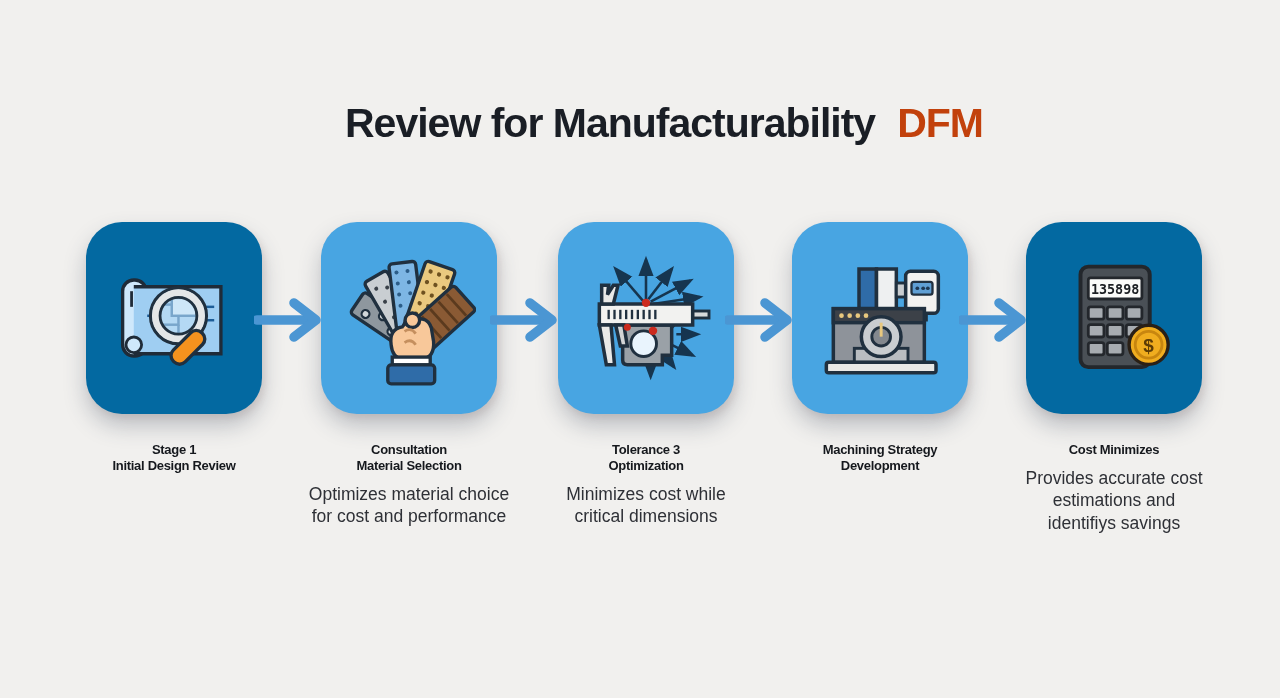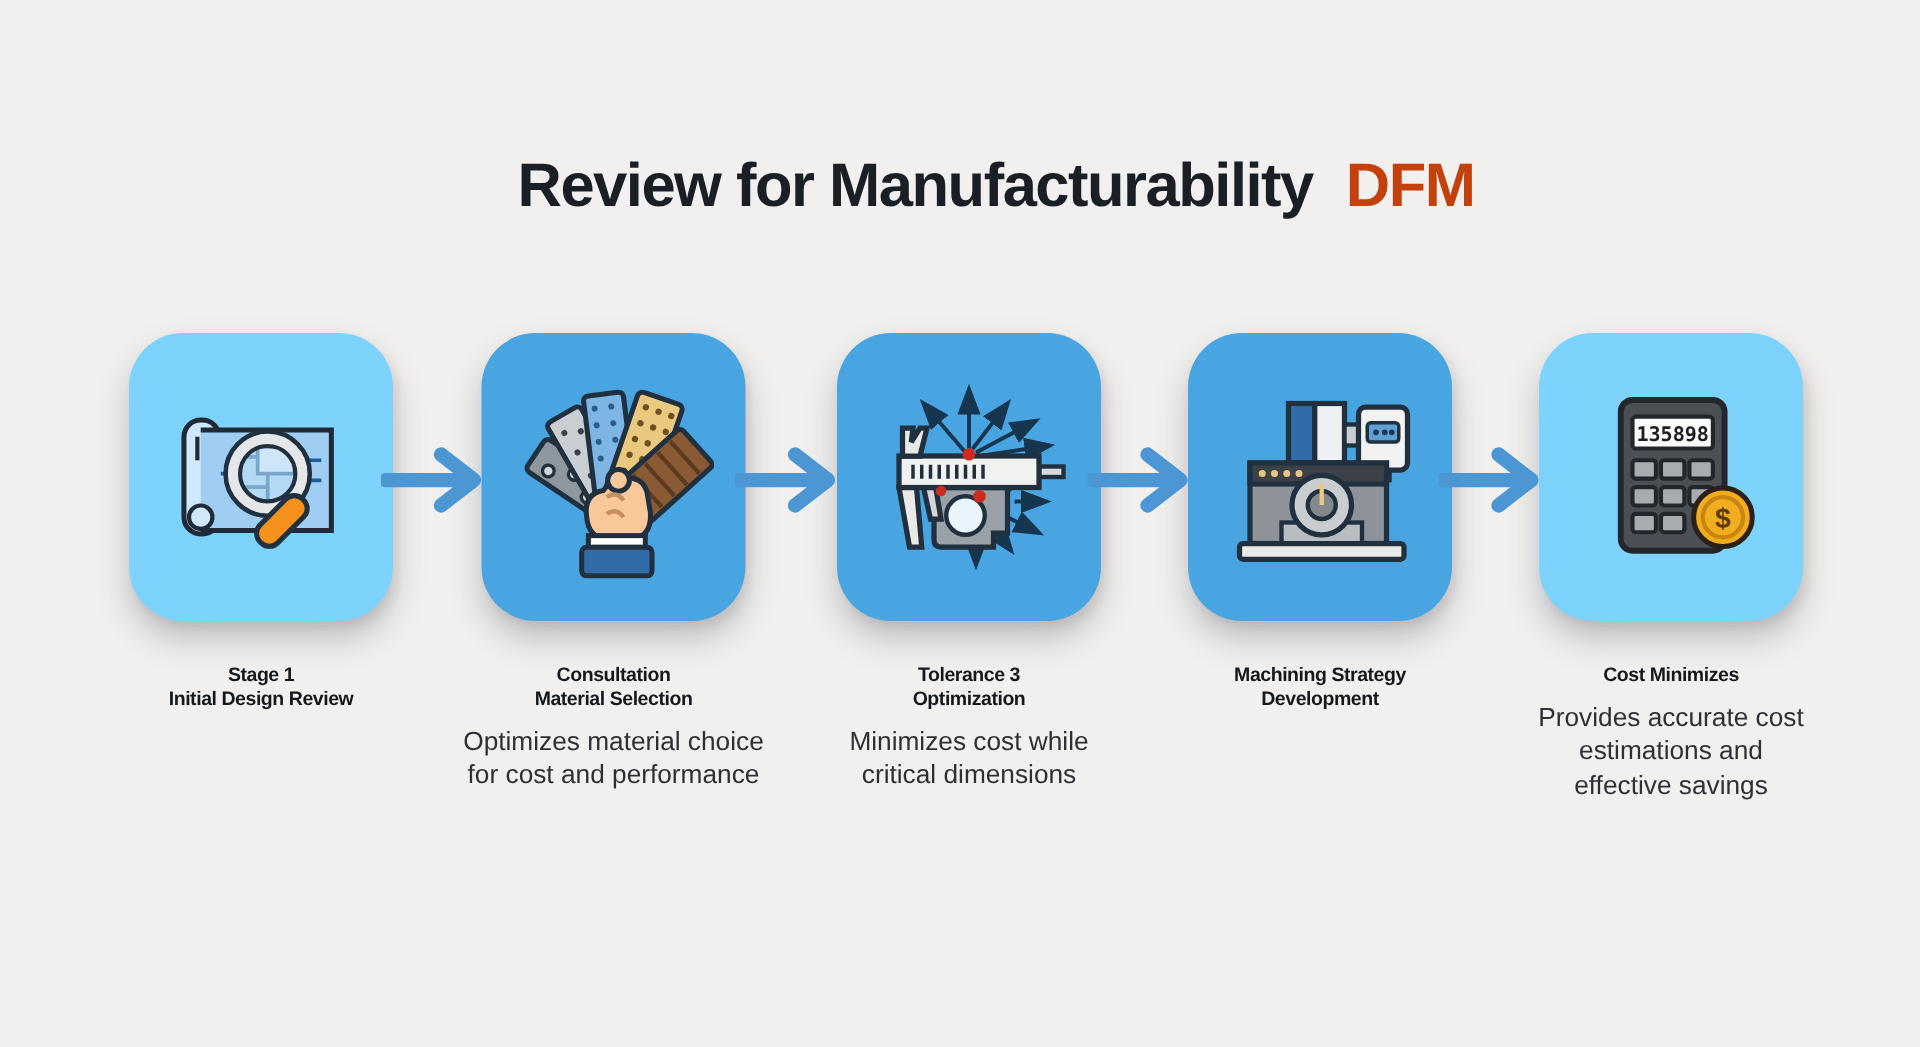--- a/index.html
+++ b/index.html
@@ -35,21 +35,21 @@
   .stage-4 { left:758px; }
   .stage-5 { left:992px; }
 
   .card {
     width:176px; height:192px;
     margin:0 auto;
     border-radius:36px;
     display:flex; align-items:center; justify-content:center;
     box-shadow:0 12px 22px rgba(55,65,85,.28), 3px 4px 6px rgba(150,90,70,.10);
   }
-  .card-dark  { background:#7dd3fc; }
+  .card-dark  { background:#0369a1; }
   .card-light { background:#48a5e2; }
 
   .stage-title {
     margin-top:28px;
     font-size:13px;
     font-weight:bold;
     letter-spacing:-0.3px;
     color:#15181d;
     line-height:1.22;
   }
@@ -309,21 +309,21 @@
           <rect x="54" y="82" width="14" height="11" rx="2"></rect>
         </g>
         <circle cx="91" cy="84" r="17.5" fill="#f0ad1f" stroke="#2a2016" stroke-width="3"></circle>
         <circle cx="91" cy="84" r="12" fill="none" stroke="#c8860f" stroke-width="2.5"></circle>
         <text x="91" y="90.5" text-anchor="middle" font-family="Liberation Sans, sans-serif" font-size="17" font-weight="bold" fill="#5c3c06">$</text>
       </svg>
     </div>
     <div class="stage-title">
       <div>Cost Minimizes</div>
     </div>
-    <div class="stage-desc">Provides accurate cost estimations and effective savings</div>
+    <div class="stage-desc">Provides accurate cost estimations and identifiys savings</div>
   </div>
 
   <svg class="flow-arrow arrow-1" viewBox="0 0 76 44">
     <g stroke="#4b96d3" stroke-width="9.5" fill="none" stroke-linecap="round" stroke-linejoin="round">
       <line x1="3" y1="22" x2="56" y2="22"></line>
       <path d="M40 5 L62 22 L40 39"></path>
     </g>
   </svg>
   <svg class="flow-arrow arrow-2" viewBox="0 0 76 44">
     <g stroke="#4b96d3" stroke-width="9.5" fill="none" stroke-linecap="round" stroke-linejoin="round">

